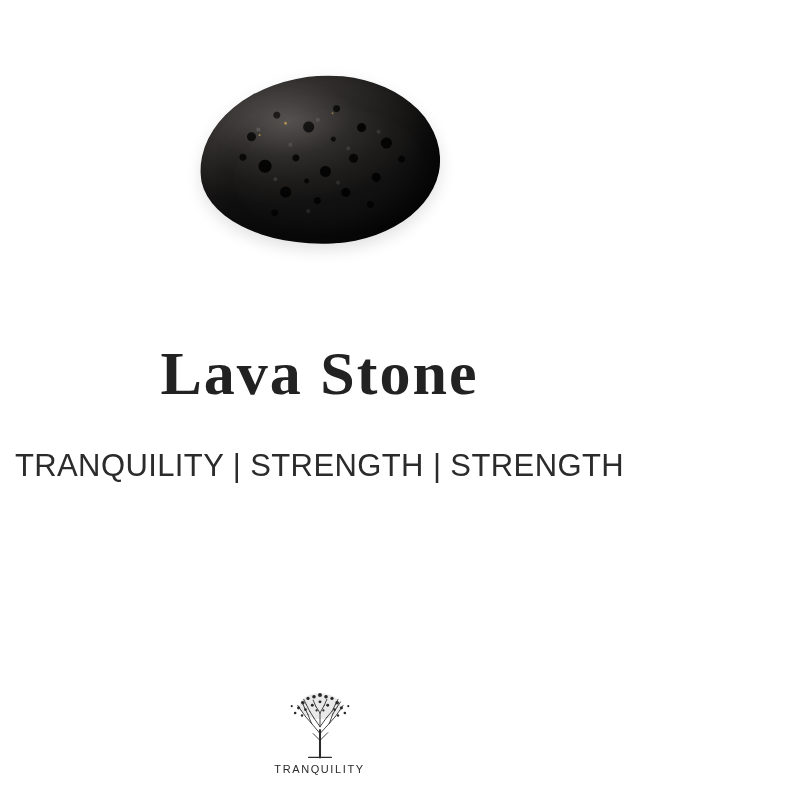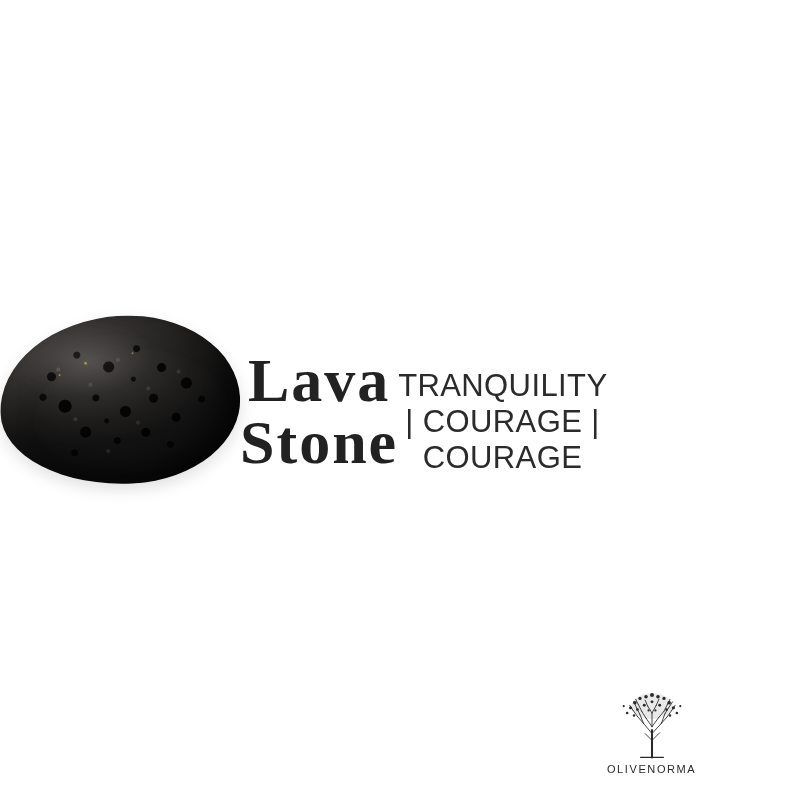--- a/index.html
+++ b/index.html
@@ -13,21 +13,21 @@
     font-family: "Liberation Sans", sans-serif;
     color: #1c1c1c;
     overflow: hidden;
   }
   .card {
     position: relative;
     width: 639px;
     height: 799px;
     background: #ffffff;
     display: flex;
-    flex-direction: row;
+    flex-direction: column;
     align-items: center;
   }
 
   
   .stone-wrap {
     width: 100%;
     height: 320px;
     position: relative;
     display: flex;
     align-items: center;
@@ -164,21 +164,21 @@
   <div class="stone-wrap">
     <div class="stone">
       <span class="stone-speck sp1"></span>
       <span class="stone-speck sp2"></span>
       <span class="stone-speck sp3"></span>
     </div>
   </div>
 
   <h1 class="title">Lava  Stone</h1>
 
-  <div class="tagline">TRANQUILITY | COURAGE | COURAGE</div>
+  <div class="tagline">TRANQUILITY | STRENGTH | STRENGTH</div>
 
 
   <div class="logo">
     <svg class="logo-mark" viewBox="0 0 100 84" aria-hidden="true">
       <g stroke="#2a2a2a" stroke-width="1" fill="none" stroke-linecap="round">
         <path d="M50 80 L50 48" stroke-width="2.4"></path>
         <path d="M50 52 L40 40 M50 52 L61 40 M50 44 L43 34 M50 44 L58 33 M50 60 L42 52 M50 60 L59 51"></path>
         <path d="M40 40 L33 32 M40 40 L36 30 M61 40 L68 32 M61 40 L65 29 M43 34 L38 26 M58 33 L64 26 M50 44 L50 28"></path>
         <path d="M33 32 L28 25 M36 30 L32 22 M68 32 L73 25 M65 29 L70 21 M38 26 L34 18 M64 26 L68 18 M50 28 L45 20 M50 28 L55 19"></path>
         <path d="M28 25 L24 19 M32 22 L29 15 M73 25 L77 19 M70 21 L74 15 M34 18 L31 12 M68 18 L71 12 M45 20 L42 13 M55 19 L58 12"></path>
@@ -203,16 +203,16 @@
           <circle cx="79" cy="28" r="1.5"></circle>
         <circle cx="29" cy="31" r="1.4"></circle>
           <circle cx="71" cy="31" r="1.4"></circle>
         <circle cx="46" cy="25" r="1.3"></circle>
           <circle cx="54" cy="25" r="1.3"></circle>
         <circle cx="17" cy="20" r="1.2"></circle>
           <circle cx="83" cy="20" r="1.2"></circle>
         <rect x="36" y="79" width="28" height="1.6" rx="0.8"></rect>
       </g>
     </svg>
-    <div class="logo-text">OLIVENORMA</div>
+    <div class="logo-text">TRANQUILITY</div>
   </div>
 
 </div>
 
 </body></html>

